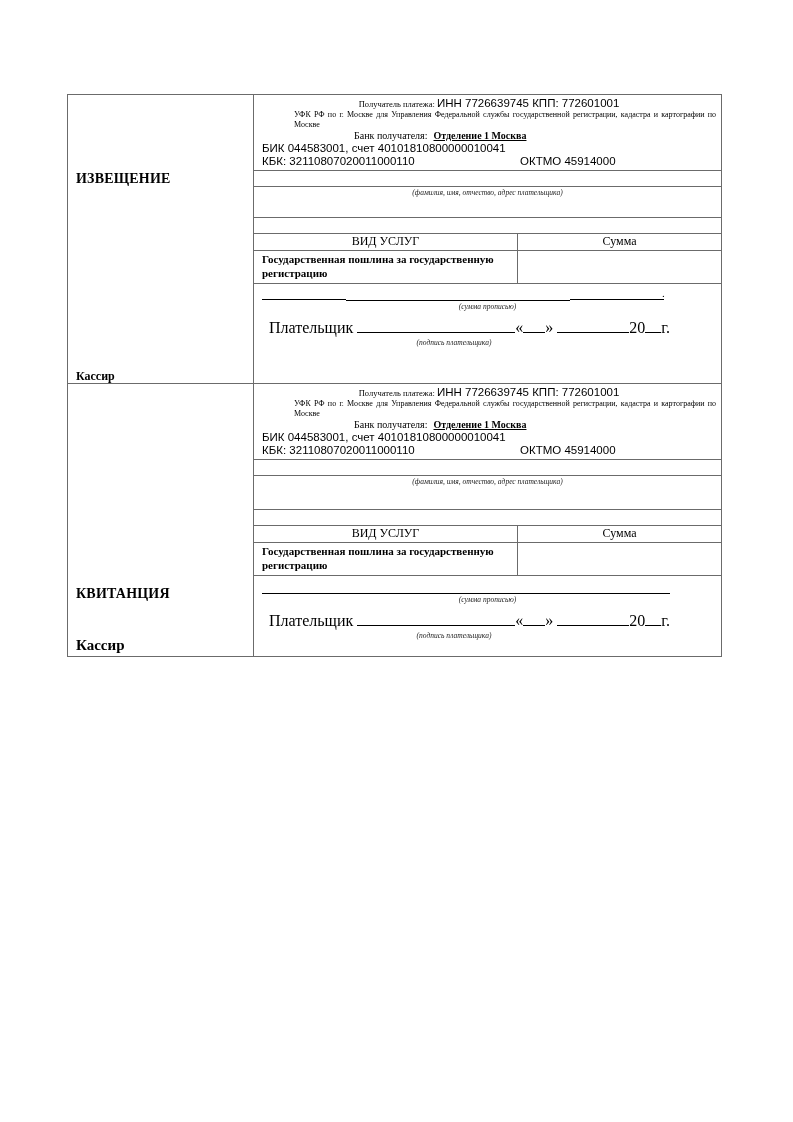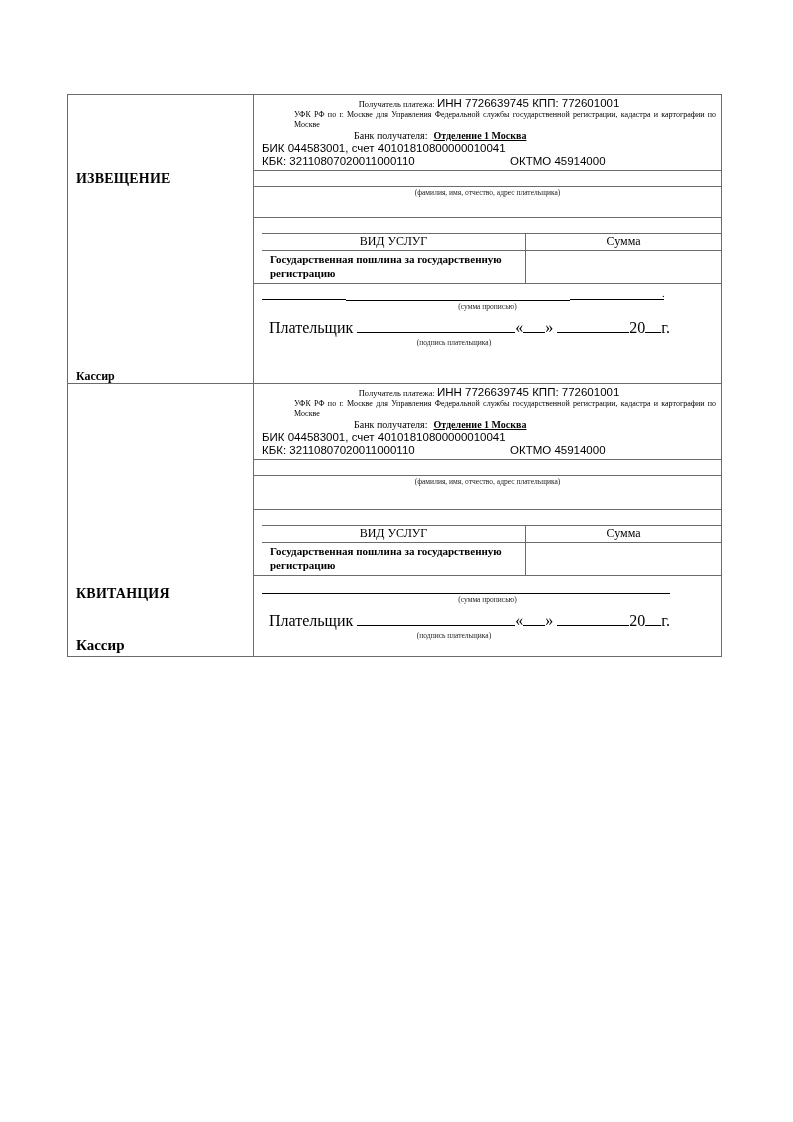--- a/index.html
+++ b/index.html
@@ -12,24 +12,24 @@
   .right { flex: 1; position: relative; }
   .lbl-title { position: absolute; left: 8px; font-weight: bold; font-size: 14px; letter-spacing: 0.2px; }
   .lbl-kassir { position: absolute; left: 8px; font-weight: bold; }
   .info { padding: 2px 5px 0 8px; height: 75px; }
   .info .l1 { font-size: 8.5px; line-height: 12px; white-space: nowrap; text-align: center; }
   .info .l1 .big { font-family: "Liberation Sans", sans-serif; font-size: 11.5px; }
   .info .l2 { font-size: 8px; line-height: 10px; text-align: justify; margin-left: 32px; }
   .info .l3 { font-size: 10px; line-height: 12px; padding-left: 92px; white-space: nowrap; }
   .info .l3 .bank { font-weight: bold; text-decoration: underline; margin-left: 6px; }
   .info .sans { font-family: "Liberation Sans", sans-serif; font-size: 11.5px; line-height: 13px; white-space: nowrap; }
-  .info .oktmo { position: absolute; left: 248px; }
+  .info .oktmo { position: absolute; left: 258px; }
   .row { border-top: 1px solid #6b6b6b; position: relative; }
-  .hint { font-size: 7.5px; text-align: center; color: #222; }
-  .svc { display: flex; margin-left: 8px; }
+  .hint { font-size: 7.5px; text-align: center; color: #222; font-style: italic; }
+  .svc { display: flex; }
   .svc .c1 { width: 264px; border-right: 1px solid #6b6b6b; }
   .svc .c2 { flex: 1; }
   .svc-head { height: 16px; font-size: 12px; text-align: center; line-height: 15px; }
   .svc-body { height: 32px; font-size: 11px; font-weight: bold; line-height: 14px; padding: 1px 8px; }
   .sign { position: relative; }
   .uline { position: absolute; border-bottom: 1px solid #000; height: 0; }
   .payer { position: absolute; left: 15px; font-size: 16px; white-space: nowrap; }
   .payer .ul { display: inline-block; border-bottom: 1px solid #000; height: 14px; vertical-align: baseline; }
 </style>
 </head>

